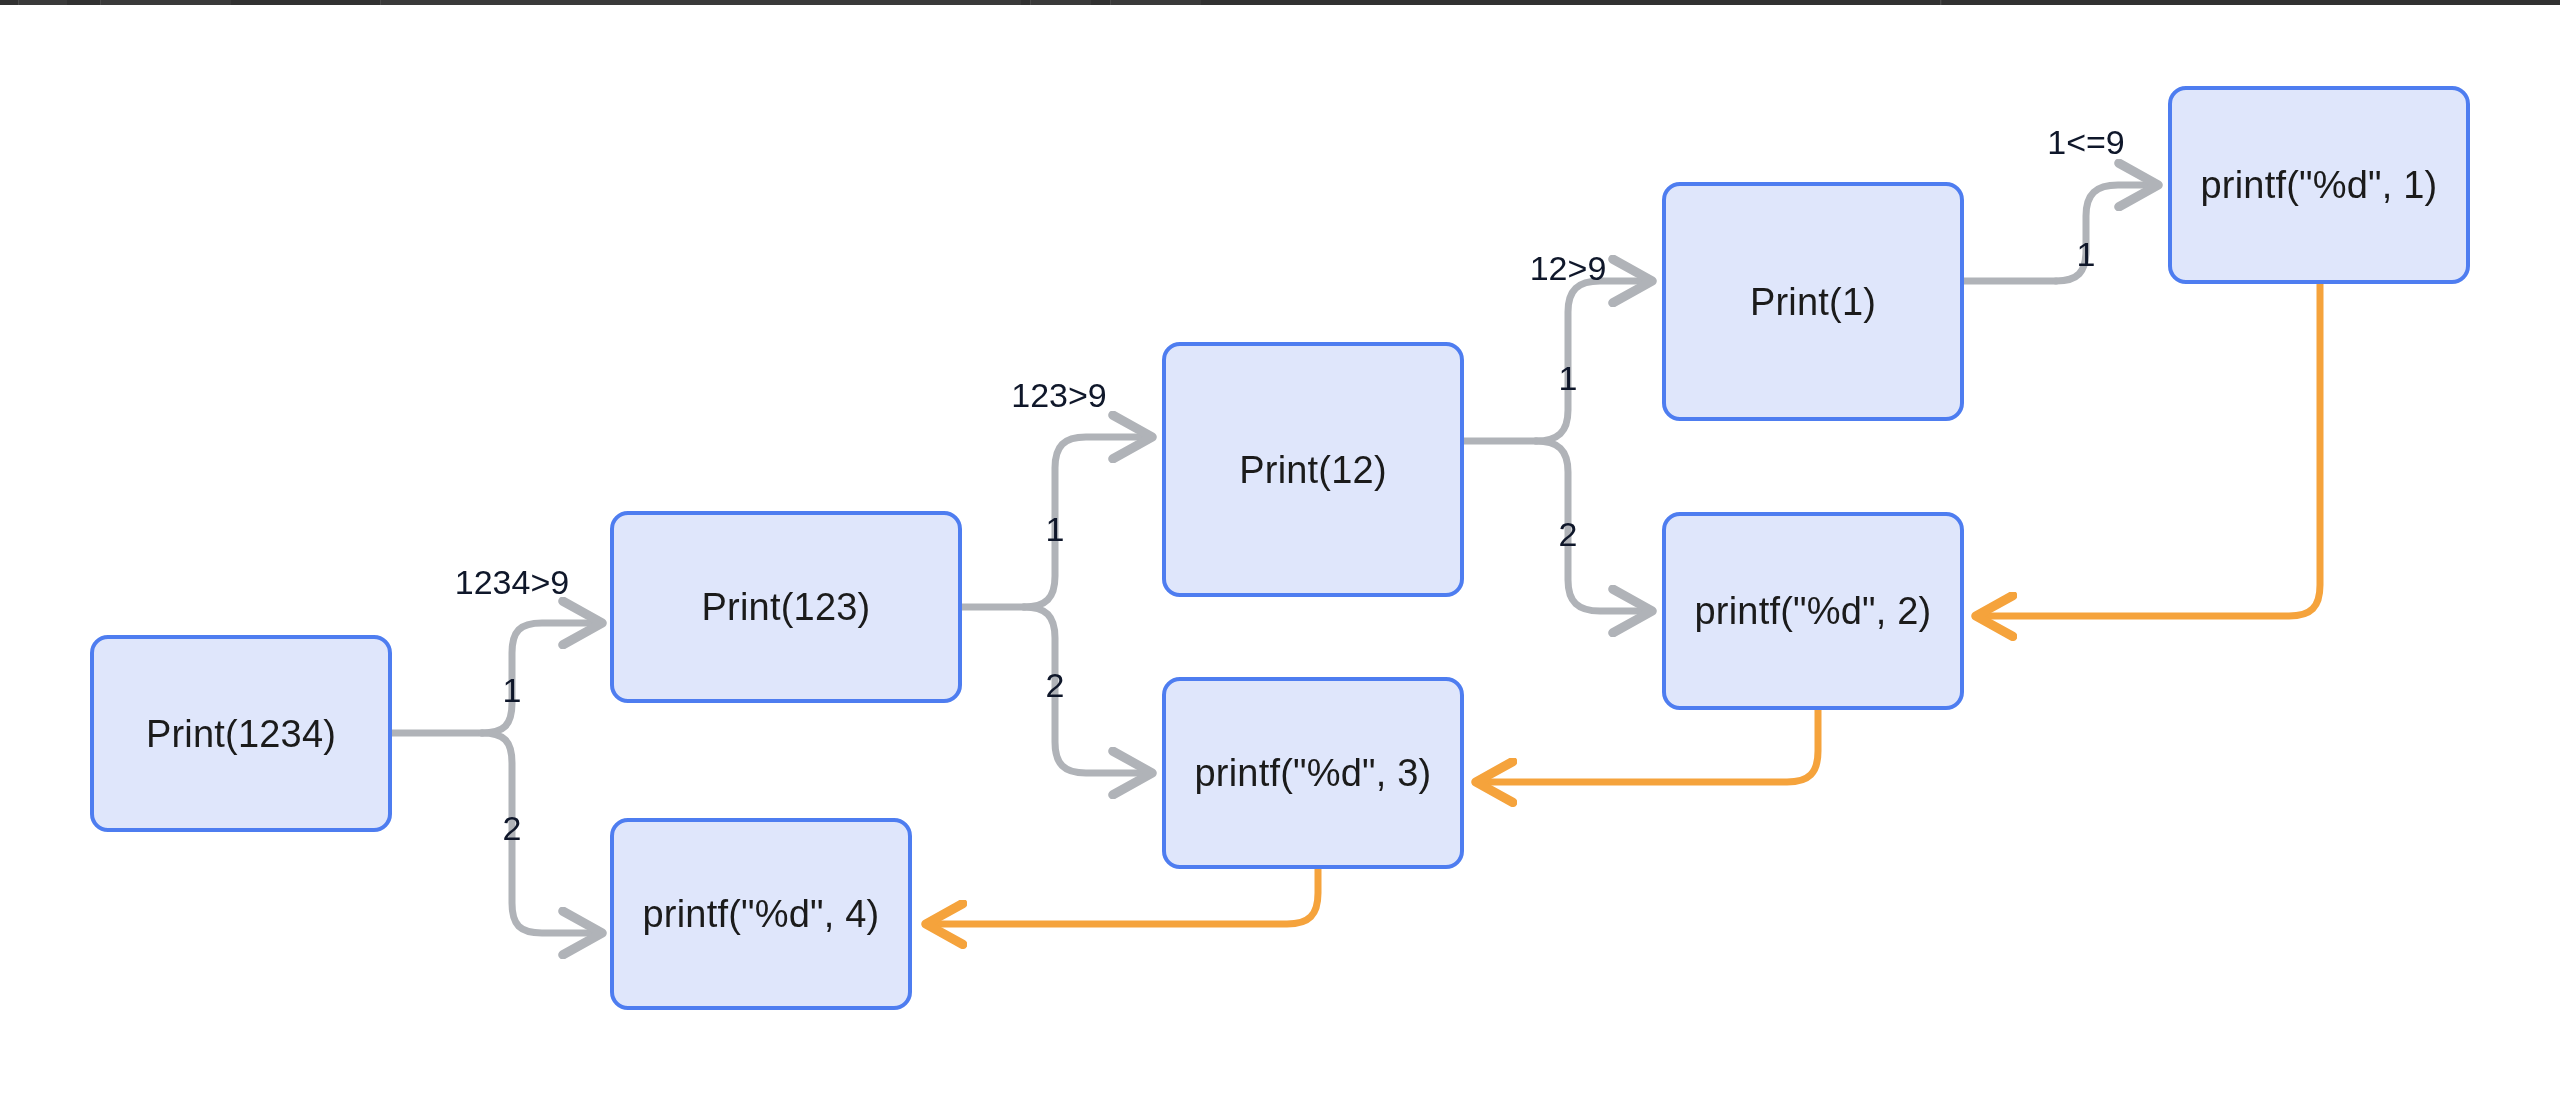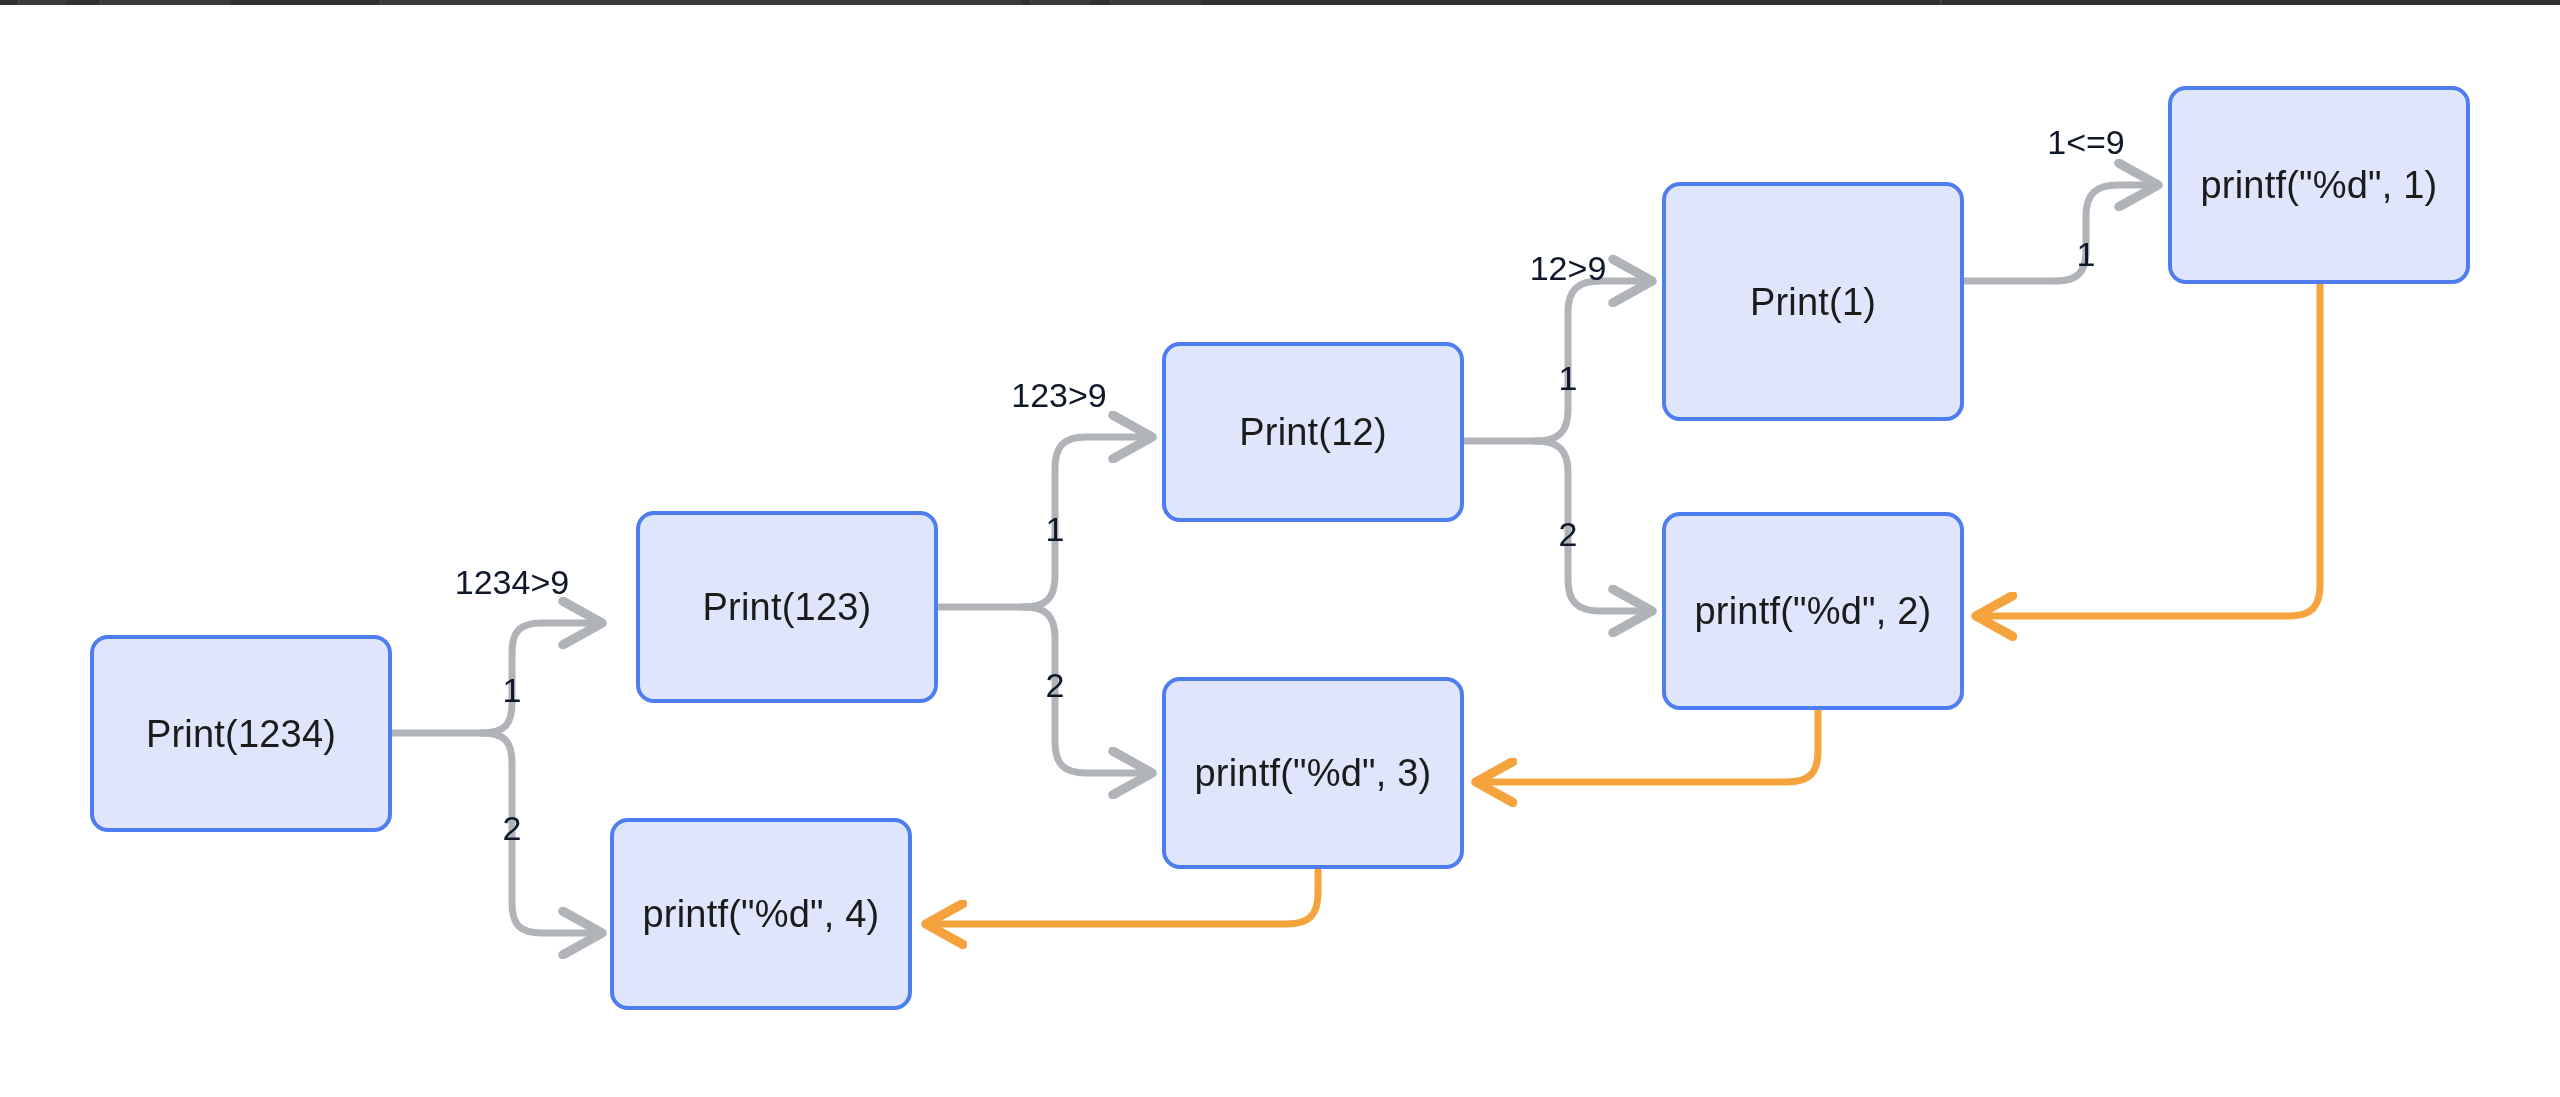--- a/index.html
+++ b/index.html
@@ -125,29 +125,29 @@
       <path d="M 1818 710 L 1818 751 C 1818 773 1809 782 1787 782 L 1478 782" marker-end="url(#arrow-orange)"></path>
 
       <path d="M 1318 869 L 1318 893 C 1318 915 1309 924 1287 924 L 928 924" marker-end="url(#arrow-orange)"></path>
     </g>
   </svg>
 
   <div class="node" style="left:90px;  top:635px; width:302px; height:197px;">
     <span class="node-label">Print(1234)</span>
   </div>
 
-  <div class="node" style="left:636px; top:511px; width:302px; height:192px;">
+  <div class="node" style="left:610px; top:511px; width:352px; height:192px;">
     <span class="node-label">Print(123)</span>
   </div>
 
   <div class="node" style="left:610px; top:818px; width:302px; height:192px;">
     <span class="node-label">printf("%d", 4)</span>
   </div>
 
-  <div class="node" style="left:1162px; top:342px; width:302px; height:180px;">
+  <div class="node" style="left:1162px; top:342px; width:302px; height:255px;">
     <span class="node-label">Print(12)</span>
   </div>
 
   <div class="node" style="left:1162px; top:677px; width:302px; height:192px;">
     <span class="node-label">printf("%d", 3)</span>
   </div>
 
   <div class="node" style="left:1662px; top:182px; width:302px; height:239px;">
     <span class="node-label">Print(1)</span>
   </div>

